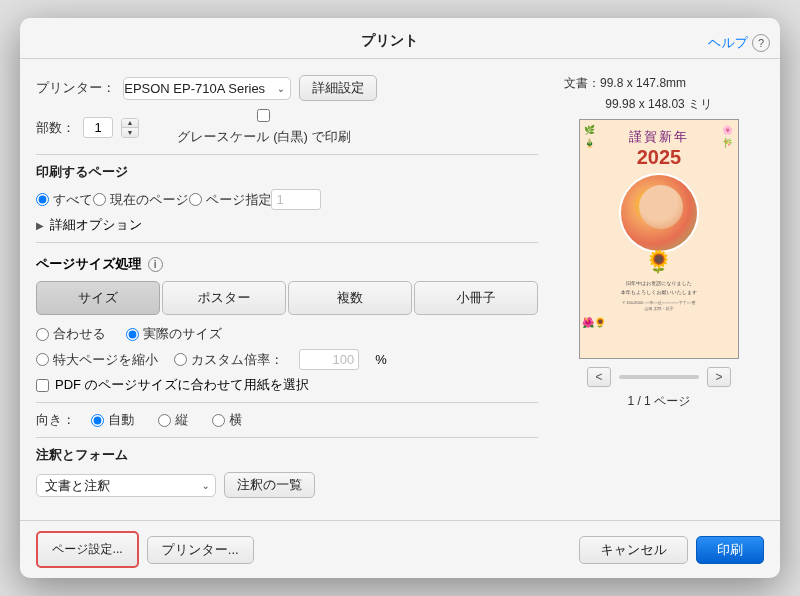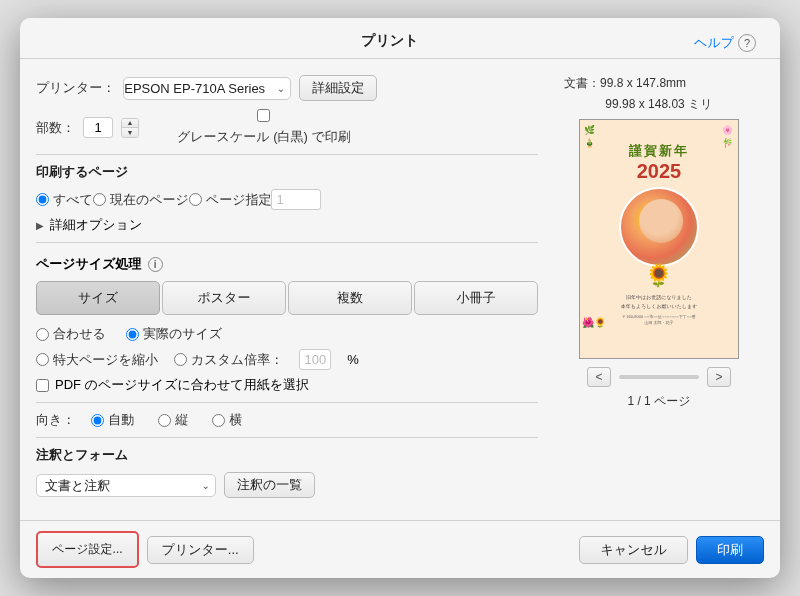--- a/index.html
+++ b/index.html
@@ -246,21 +246,21 @@
       gap: 20px;
       margin-bottom: 6px;
     }
     .fit-options-row2 {
       display: flex;
       gap: 16px;
       margin-bottom: 6px;
       align-items: center;
     }
     .custom-input {
-      width: 32px;
+      width: 60px;
       border: 1px solid #ccc;
       border-radius: 3px;
       padding: 2px 4px;
       font-size: 13px;
       text-align: right;
       color: #bbb;
     }
     .pdf-checkbox-row {
       display: flex;
       align-items: center;
@@ -420,21 +420,21 @@
       padding: 3px 24px 3px 8px;
       font-size: 13px;
       color: #222;
       width: 180px;
       cursor: pointer;
     }
     .header-with-help {
       display: flex;
       justify-content: flex-end;
       align-items: center;
-      padding: 0 24px;
+      padding: 0 10px;
       margin-bottom: 0;
     }
   </style>
 </head>
 <body>
 
 <div class="dialog">
 
   <div class="header-with-help">
     <div style="width:60px;"></div>
@@ -582,21 +582,21 @@
       <div class="doc-info">文書：99.8 x 147.8mm</div>
       <div class="doc-size-mm">99.98 x 148.03 ミリ</div>
       <div class="preview-frame">
         <div class="card-preview">
 
           <div style="position:absolute;top:4px;left:4px;font-size:9px;line-height:1.4;">🌿<br>🎍</div>
           <div style="position:absolute;top:4px;right:4px;font-size:9px;line-height:1.4;">🌸<br>🎋</div>
 
           <div style="position:absolute;bottom:30px;left:2px;font-size:10px;">🌺🌻</div>
 
-          <div style="font-size: 13px; font-weight: 700; color: #4d7c0f; letter-spacing: 2px; text-align: center; margin-top: 14px;">謹賀新年</div>
+          <div style="font-size: 13px; font-weight: 400; color: #701a75; letter-spacing: 2px; text-align: center;">謹賀新年</div>
           <div style="font-size: 20px; font-weight: 900; color: rgb(192, 57, 43); margin-bottom: 4px; text-align: center;">2025</div>
 
           <div class="card-photo-circle">
             <div class="card-photo-inner"></div>
 
             <div style="position:absolute;width:44px;height:44px;border-radius:50%;background:radial-gradient(circle at 44% 38%, #f5cba7 50%, #e59866 100%);top:10px;left:18px;"></div>
           </div>
 
           <div style="font-size:22px;margin-top:-8px;z-index:2;">🌻</div>
 

